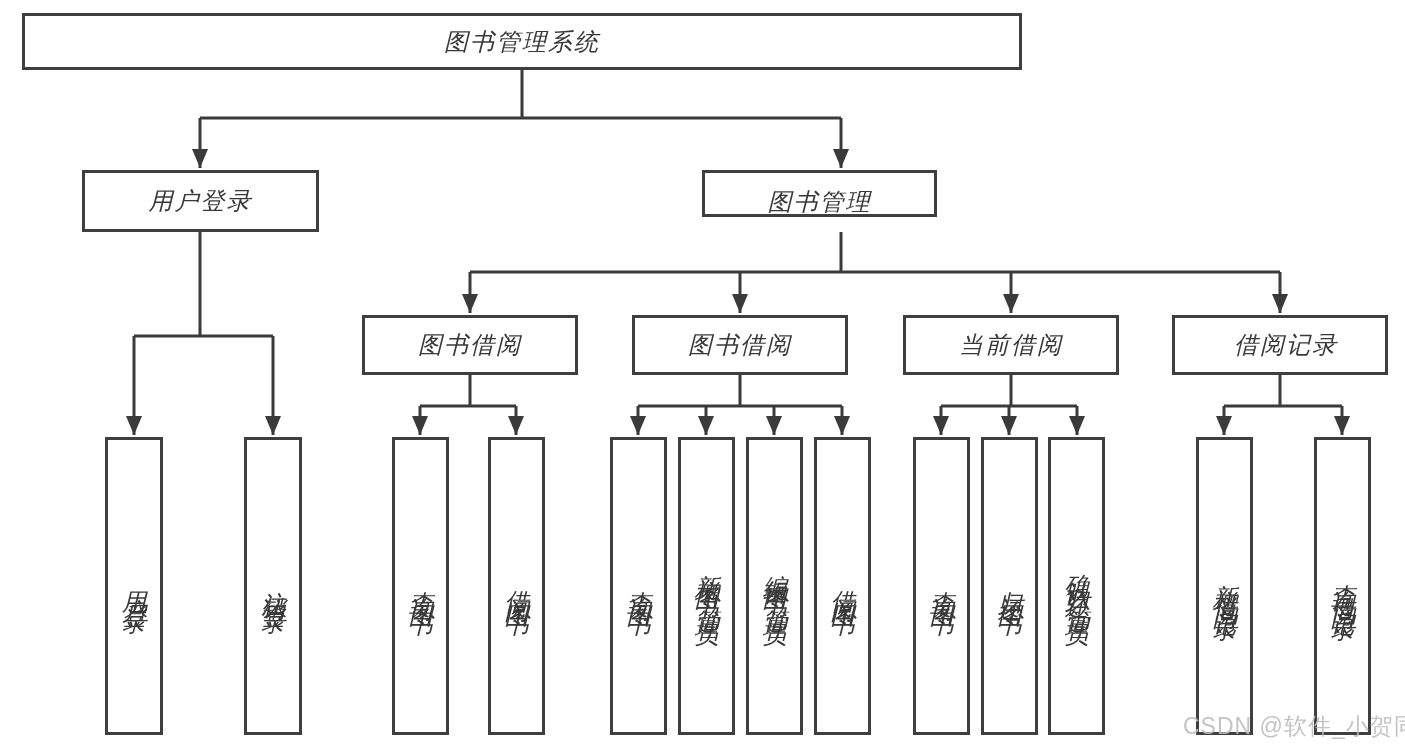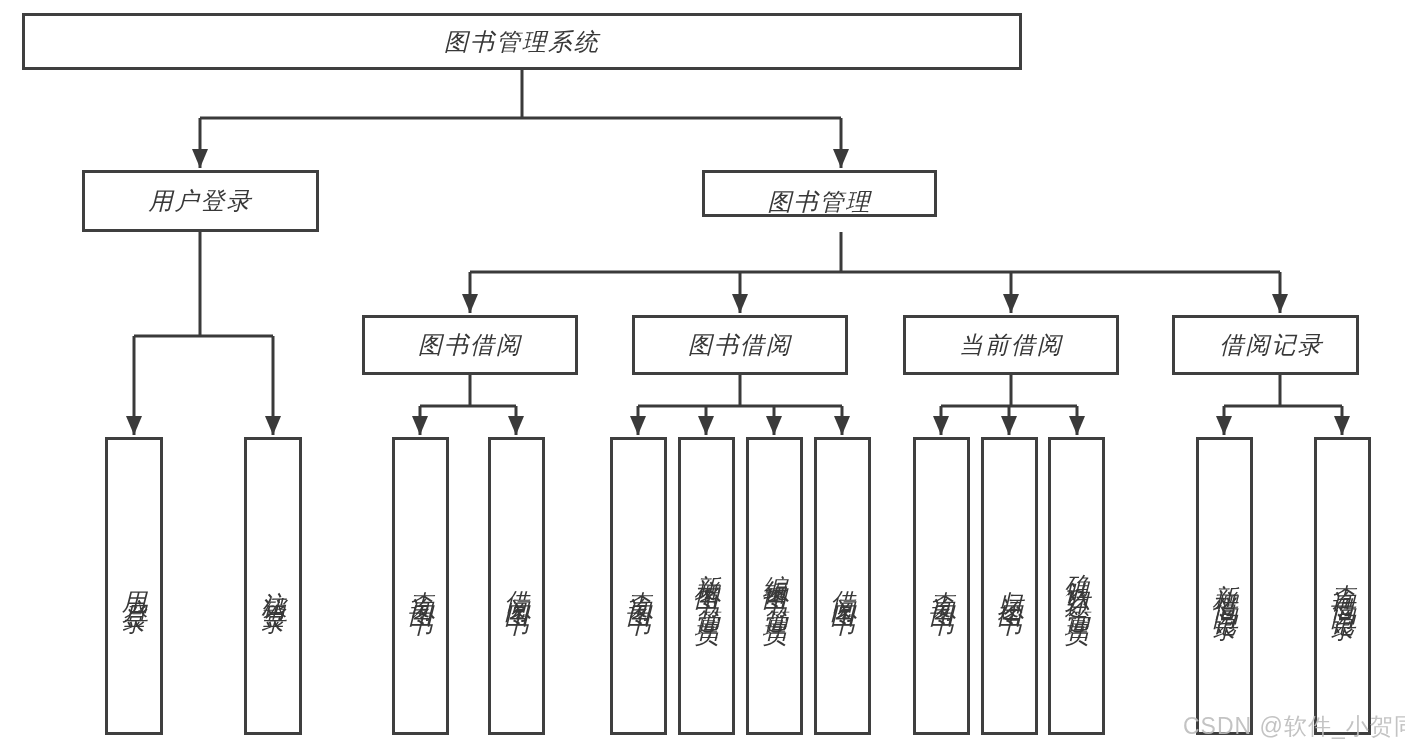--- a/index.html
+++ b/index.html
@@ -128,21 +128,21 @@
 
   <div class="box" style="left:362px; top:315px; width:216px; height:60px;">
     <span>图书借阅</span>
   </div>
   <div class="box" style="left:903px; top:315px; width:216px; height:60px;">
     <span>当前借阅</span>
   </div>
   <div class="box" style="left:632px; top:315px; width:216px; height:60px;">
     <span>图书借阅</span>
   </div>
-  <div class="box" style="left:1172px; top:315px; width:187px; height:60px;padding-left:12px;">
+  <div class="box" style="left:1172px; top:315px; width:216px; height:60px;padding-left:12px;">
     <span>借阅记录</span>
   </div>
 
   <div class="box" style="left:105px; top:437px; width:58px; height:298px;">
     <span class="vtext">用户登录</span>
   </div>
   <div class="box" style="left:244px; top:437px; width:58px; height:298px;">
     <span class="vtext">注销登录</span>
   </div>
 

